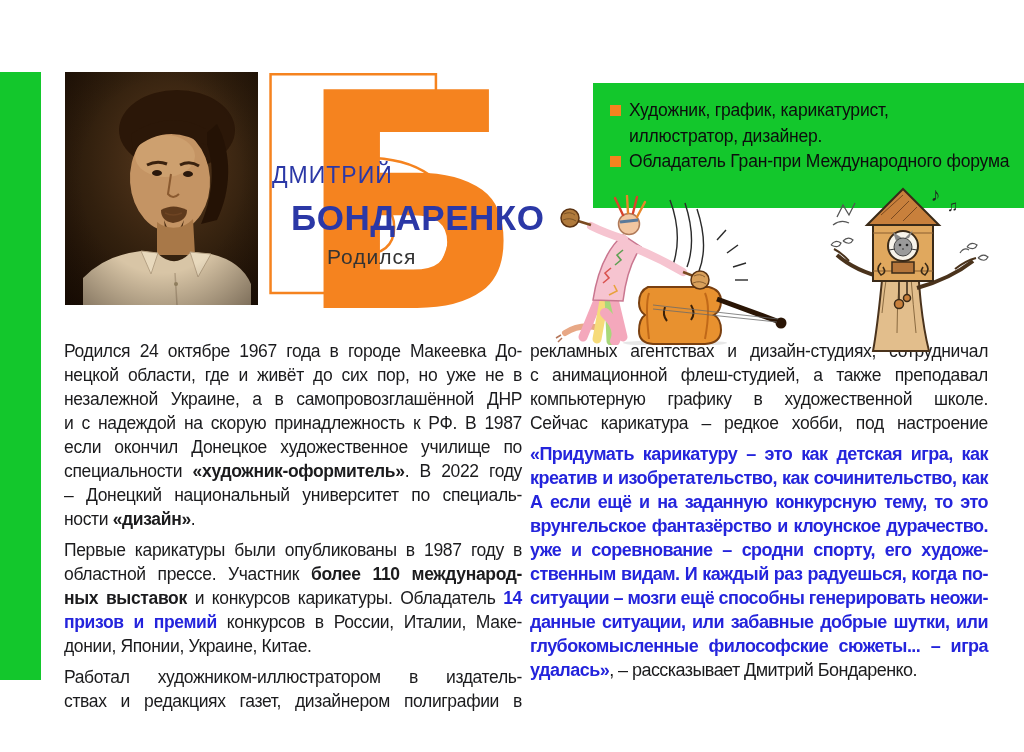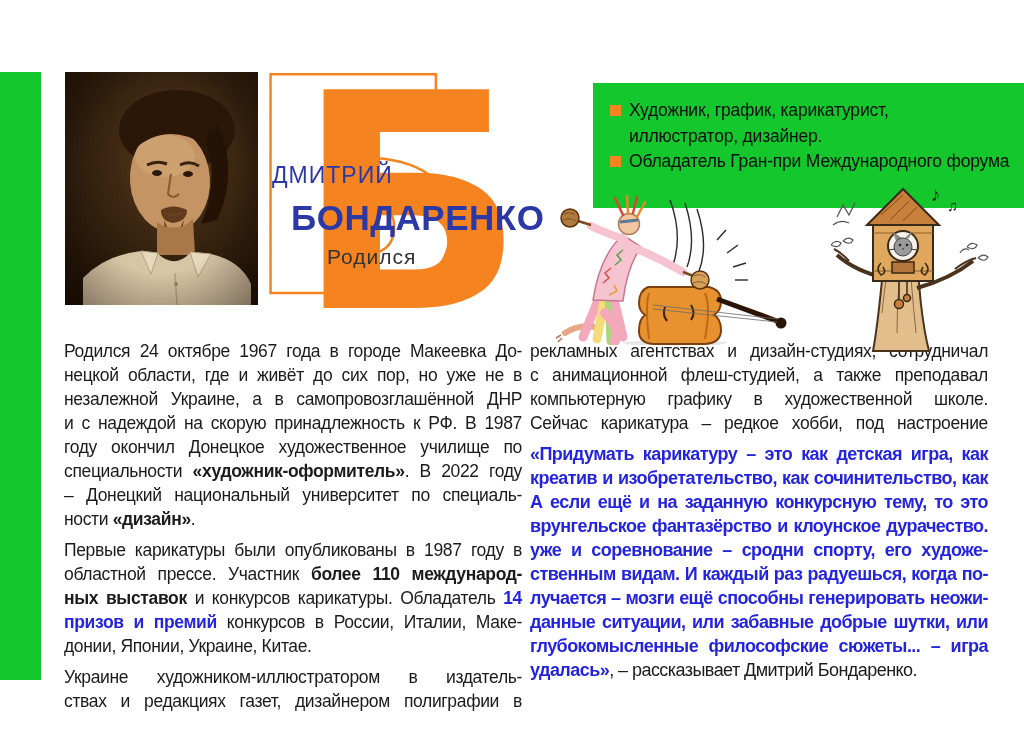--- a/index.html
+++ b/index.html
@@ -193,51 +193,51 @@
     <path d="M22,34 L28,22 L34,32 L40,20" stroke="#555" stroke-width="1.3" fill="none"></path>
     <path d="M18,42 Q26,36 34,40" stroke="#555" stroke-width="1.3" fill="none"></path>
   </svg>
 
   <div class="col col-left" id="col-left">
       <div class="para">
         <div class="tline just"><span class="seg-n">Родился 24 октябре 1967 года в городе Макеевка До-</span></div>
         <div class="tline just"><span class="seg-n">нецкой области, где и живёт до сих пор, но уже не в</span></div>
         <div class="tline just"><span class="seg-n">незалежной Украине, а в самопровозглашённой ДНР</span></div>
         <div class="tline just"><span class="seg-n">и с надеждой на скорую принадлежность к РФ. В 1987</span></div>
-        <div class="tline just"><span class="seg-n">году окончил Донецкое художественное училище по</span></div>
+        <div class="tline just"><span class="seg-n">если окончил Донецкое художественное училище по</span></div>
         <div class="tline just"><span class="seg-n">специальности </span><span class="seg-b">«художник-оформитель»</span><span class="seg-n">. В 2022 году</span></div>
         <div class="tline just"><span class="seg-n">– Донецкий национальный университет по специаль-</span></div>
         <div class="tline last"><span class="seg-n">ности </span><span class="seg-b">«дизайн»</span><span class="seg-n">.</span></div>
       </div>
       <div class="para">
         <div class="tline just"><span class="seg-n">Первые карикатуры были опубликованы в 1987 году в</span></div>
         <div class="tline just"><span class="seg-n">областной прессе. Участник </span><span class="seg-b">более 110 международ-</span></div>
         <div class="tline just"><span class="seg-b">ных выставок</span><span class="seg-n"> и конкурсов карикатуры. Обладатель </span><span class="seg-q">14</span></div>
         <div class="tline just"><span class="seg-q">призов и премий</span><span class="seg-n"> конкурсов в России, Италии, Маке-</span></div>
         <div class="tline last"><span class="seg-n">донии, Японии, Украине, Китае.</span></div>
       </div>
       <div class="para">
-        <div class="tline just"><span class="seg-n">Украине художником-иллюстратором в издатель-</span></div>
+        <div class="tline just"><span class="seg-n">Работал художником-иллюстратором в издатель-</span></div>
         <div class="tline just"><span class="seg-n">ствах и редакциях газет, дизайнером полиграфии в</span></div>
       </div>
     </div>
   <div class="col col-right" id="col-right">
       <div class="para">
         <div class="tline just"><span class="seg-n">рекламных агентствах и дизайн-студиях, сотрудничал</span></div>
         <div class="tline just"><span class="seg-n">с анимационной флеш-студией, а также преподавал</span></div>
         <div class="tline just"><span class="seg-n">компьютерную графику в художественной школе.</span></div>
         <div class="tline just"><span class="seg-n">Сейчас карикатура – редкое хобби, под настроение</span></div>
       </div>
       <div class="para quote">
         <div class="tline just"><span class="seg-q">«Придумать карикатуру – это как детская игра, как</span></div>
         <div class="tline just"><span class="seg-q">креатив и изобретательство, как сочинительство, как</span></div>
         <div class="tline just"><span class="seg-q">А если ещё и на заданную конкурсную тему, то это</span></div>
         <div class="tline just"><span class="seg-q">врунгельское фантазёрство и клоунское дурачество.</span></div>
         <div class="tline just"><span class="seg-q">уже и соревнование – сродни спорту, его художе-</span></div>
         <div class="tline just"><span class="seg-q">ственным видам. И каждый раз радуешься, когда по-</span></div>
-        <div class="tline just"><span class="seg-q">лучается – мозги ещё способны генерировать неожи-</span></div>
+        <div class="tline just"><span class="seg-q">ситуации – мозги ещё способны генерировать неожи-</span></div>
         <div class="tline just"><span class="seg-q">данные ситуации, или забавные добрые шутки, или</span></div>
         <div class="tline just"><span class="seg-q">глубокомысленные философские сюжеты... – игра</span></div>
         <div class="tline last"><span class="seg-q">удалась»</span><span class="seg-n">, – рассказывает Дмитрий Бондаренко.</span></div>
       </div>
     </div>
 
 </div>
 
 </body></html>

